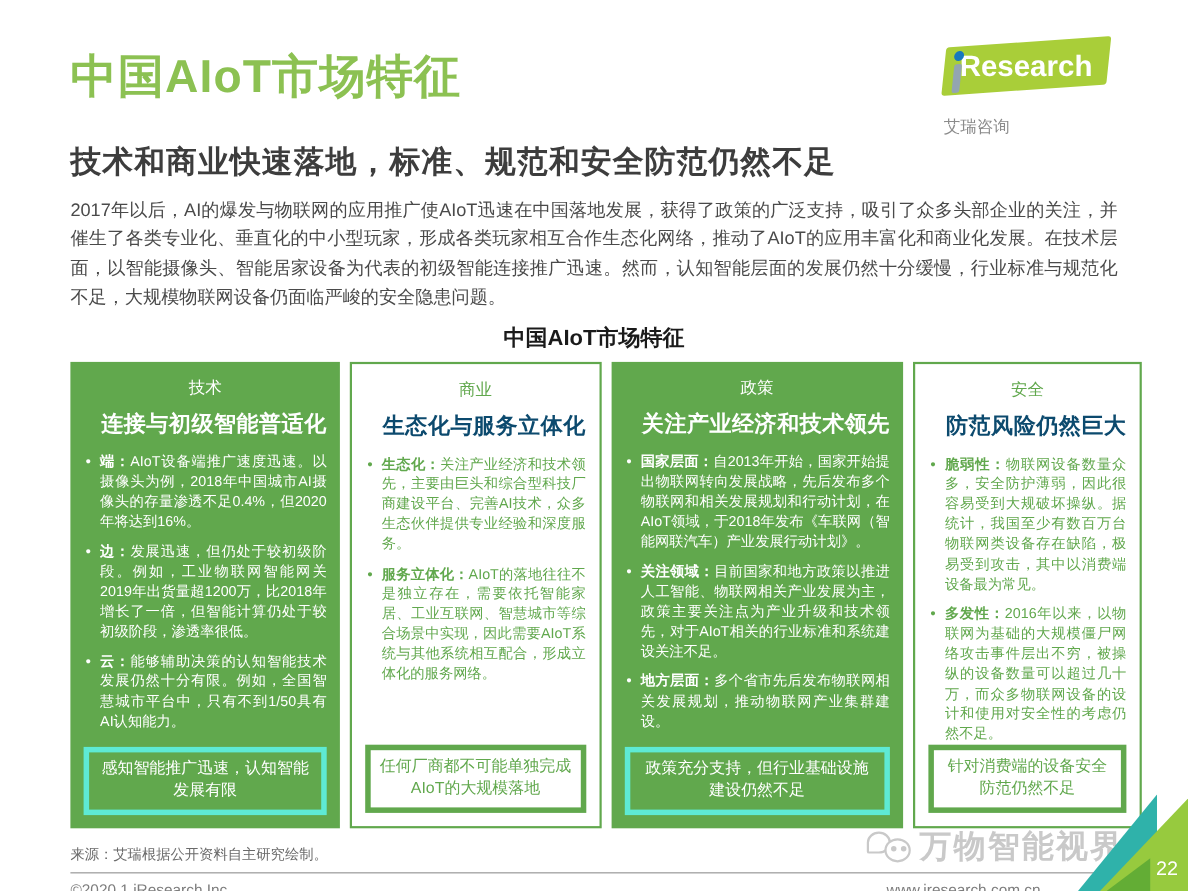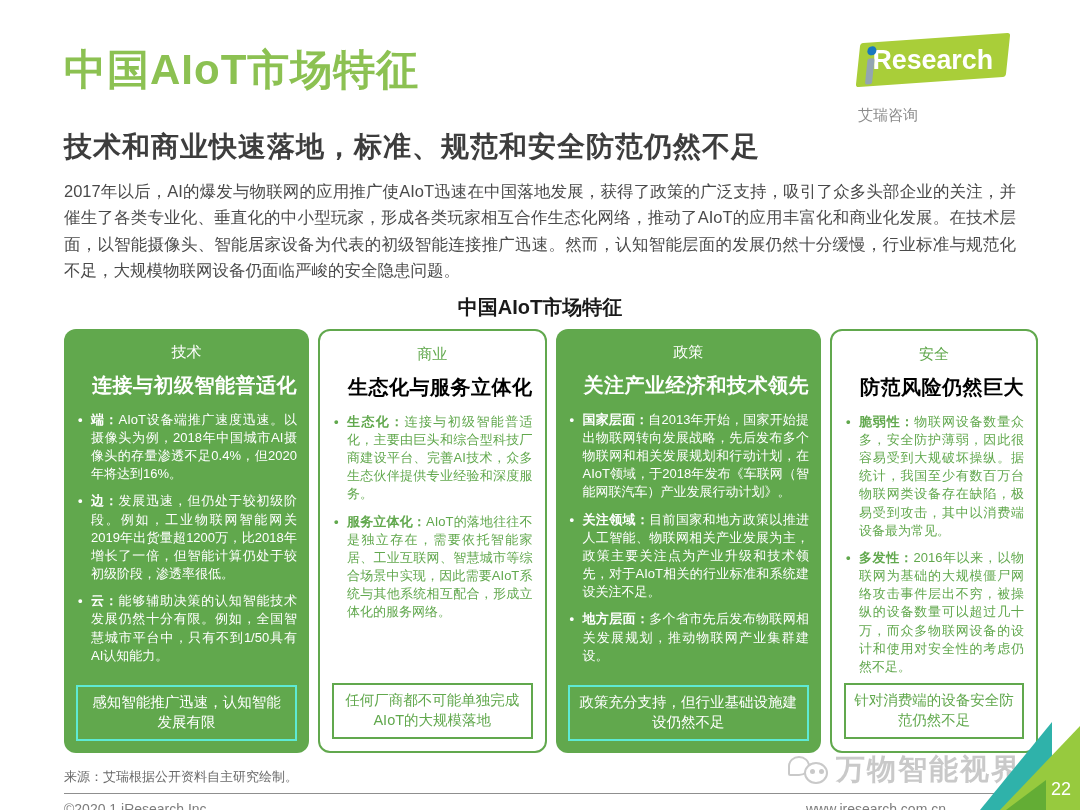--- a/index.html
+++ b/index.html
@@ -19,31 +19,31 @@
   .logo-cn { margin-top:24px; margin-left:22px; width:150px; display:flex; justify-content:space-between; color:#8b8b8b; font-size:15px; }
 
   .subtitle { margin-top:8px; font-size:28px; font-weight:bold; color:#3d3d3d; letter-spacing:1px; }
 
   .intro { margin-top:12px; font-size:16.5px; line-height:1.6; color:#4a4a4a; text-align:justify; }
 
   .diagram-title { margin-top:10px; text-align:center; font-size:20px; font-weight:bold; color:#1a1a1a; }
 
   
   .cols { display:flex; gap:9px; margin-top:8px; height:424px; }
-  .col { position:relative; flex:1; padding:10px 12px 74px 12px;border-radius:12px; }
+  .col { position:relative; flex:1; padding:10px 12px 74px 12px; }
   .col.solid { background:#61a84d; color:#ffffff; }
   .col.outline { background:#ffffff; border:2px solid #61a84d; color:#61a84d; }
   .col-cat { text-align:center; font-size:15px; margin-top:4px; }
   .col-title { text-align:center; font-size:20px; font-weight:bold; margin-top:10px; letter-spacing:0.5px; white-space:nowrap;margin-left:16px; }
-  .col.outline .col-title { color:#000000; }
+  .col.outline .col-title { color:#0c4a6e; }
   .col-bullets { list-style:none; margin-top:12px; }
   .col-bullets li { position:relative; padding-left:15px; font-size:13px; line-height:1.4; margin-bottom:9px; text-align:justify; }
   .col-bullets li::before { content:"•"; position:absolute; left:2px; top:0; font-weight:bold; }
   .kw { font-weight:bold; }
-  .col-box { position:absolute; left:12px; right:12px; bottom:12px; min-height:54px; border:2px solid #5eead4; display:flex; align-items:center; justify-content:center; text-align:center; font-size:14.5px; padding:6px 8px; line-height:1.35; }
+  .col-box { position:absolute; left:12px; right:12px; bottom:12px; min-height:54px; border:5px solid #5eead4; display:flex; align-items:center; justify-content:center; text-align:center; font-size:14.5px; padding:6px 8px; line-height:1.35; }
   .col.outline .col-box { border-color:#61a84d; color:#61a84d; }
 
   
   .source { margin-top:15px; font-size:13px; color:#6a6a6a; }
   .footer-line { margin-top:7px; border-top:1px solid #8f8f8f; }
   .footer-row { display:flex; justify-content:space-between; margin-top:7px; font-size:14px; color:#7d7d7d; }
   .footer-url { margin-right:70px; }
 
   
   .watermark { position:absolute; right:58px; bottom:20px; display:flex; align-items:center; color:#c9c9c9;text-align:right; }
@@ -96,21 +96,21 @@
         <li><span class="kw">边：</span><span>发展迅速，但仍处于较初级阶段。例如，工业物联网智能网关2019年出货量超1200万，比2018年增长了一倍，但智能计算仍处于较初级阶段，渗透率很低。</span></li>
         <li><span class="kw">云：</span><span>能够辅助决策的认知智能技术发展仍然十分有限。例如，全国智慧城市平台中，只有不到1/50具有AI认知能力。</span></li>
       </ul>
       <div class="col-box">感知智能推广迅速，认知智能发展有限</div>
     </div>
 
     <div class="col outline">
       <div class="col-cat">商业</div>
       <div class="col-title">生态化与服务立体化</div>
       <ul class="col-bullets">
-        <li><span class="kw">生态化：</span><span>连接与初级智能普适化，主要由巨头和综合型科技厂商建设平台、完善AI技术，众多生态伙伴提供专业经验和深度服务。</span></li>
+        <li><span class="kw">生态化：</span><span>关注产业经济和技术领先，主要由巨头和综合型科技厂商建设平台、完善AI技术，众多生态伙伴提供专业经验和深度服务。</span></li>
         <li><span class="kw">服务立体化：</span><span>AIoT的落地往往不是独立存在，需要依托智能家居、工业互联网、智慧城市等综合场景中实现，因此需要AIoT系统与其他系统相互配合，形成立体化的服务网络。</span></li>
       </ul>
       <div class="col-box">任何厂商都不可能单独完成AIoT的大规模落地</div>
     </div>
 
     <div class="col solid">
       <div class="col-cat">政策</div>
       <div class="col-title">关注产业经济和技术领先</div>
       <ul class="col-bullets">
         <li><span class="kw">国家层面：</span><span>自2013年开始，国家开始提出物联网转向发展战略，先后发布多个物联网和相关发展规划和行动计划，在AIoT领域，于2018年发布《车联网（智能网联汽车）产业发展行动计划》。</span></li>

